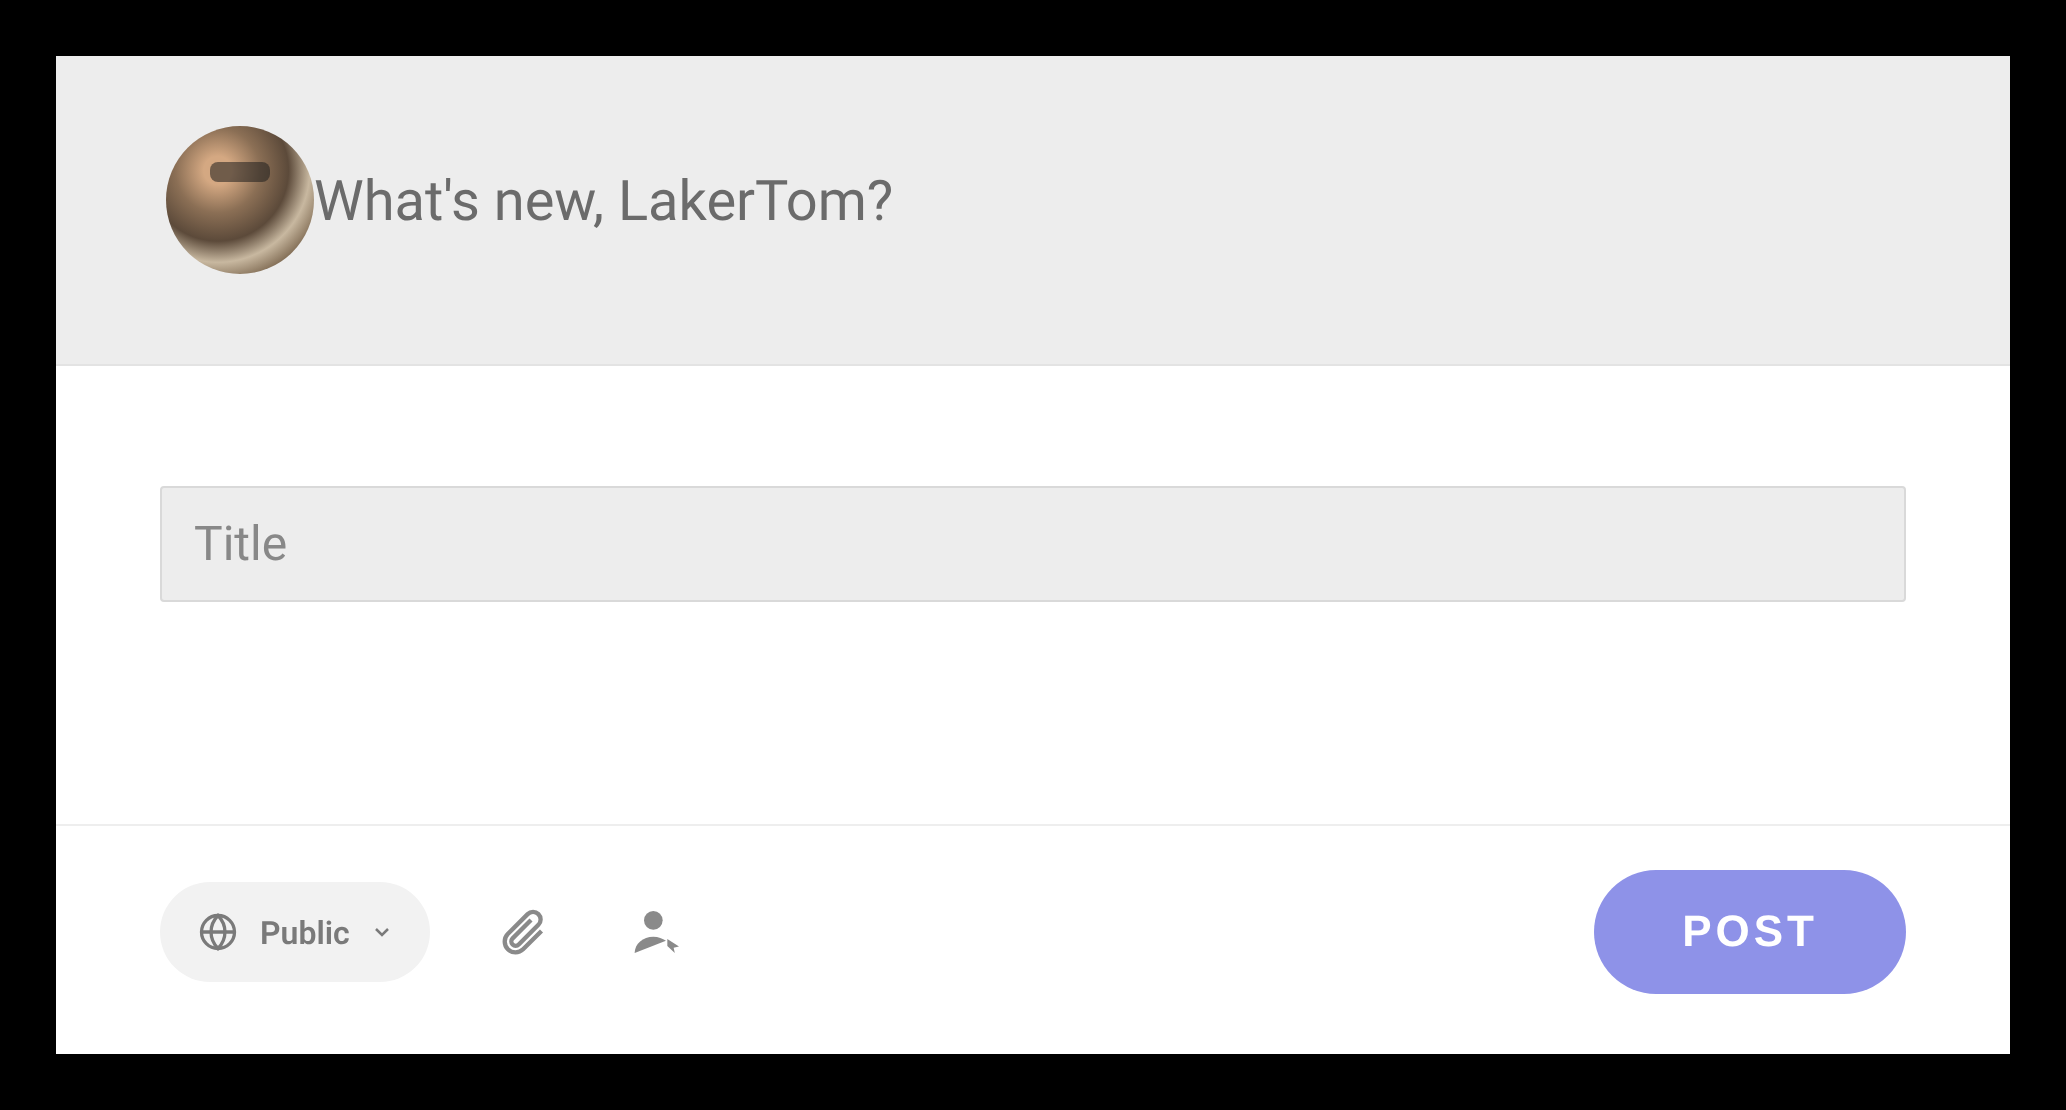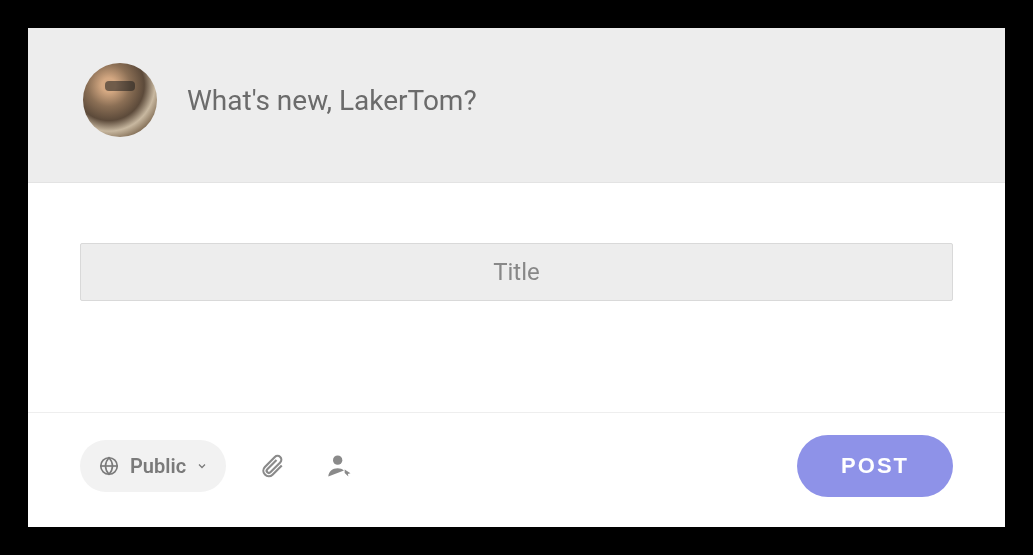--- a/index.html
+++ b/index.html
@@ -20,21 +20,20 @@
       height: 100%;
       position: relative;
       display: flex;
       flex-direction: column;
     }
     .composer-header {
       background: #ededed;
       padding: 35px 60px 45px 55px;
       display: flex;
       align-items: center;
-      gap: 30px;
       border-bottom: 1px solid #e3e3e3;
       position: relative;
     }
     .emoji-button {
       position: absolute;
       top: 10px;
       right: 10px;
       width: 28px;
       height: 28px;
       display: flex;
@@ -73,21 +72,20 @@
     .title-input {
       width: 100%;
       background: #ededed;
       border: 1px solid #d9d9d9;
       border-radius: 2px;
       padding: 14px 16px;
       font-size: 24px;
       color: #0f766e;
       font-family: inherit;
       outline: none;
-      text-align: center;
     }
     .title-input::placeholder {
       color: #888;
     }
     .composer-footer {
       border-top: 1px solid #eee;
       padding: 22px 52px 30px 52px;
       display: flex;
       align-items: center;
       background: #fff;
@@ -95,21 +93,21 @@
     .visibility-pill {
       background: #f2f2f2;
       border-radius: 999px;
       padding: 14px 18px;
       display: flex;
       align-items: center;
       gap: 10px;
       cursor: pointer;
       color: #7a7a7a;
       font-weight: 600;
-      font-size: 20px;
+      font-size: 16px;
     }
     .icon-btn {
       width: 44px;
       height: 44px;
       display: flex;
       align-items: center;
       justify-content: center;
       cursor: pointer;
       color: #8a8a8a;
       margin-left: 24px;

